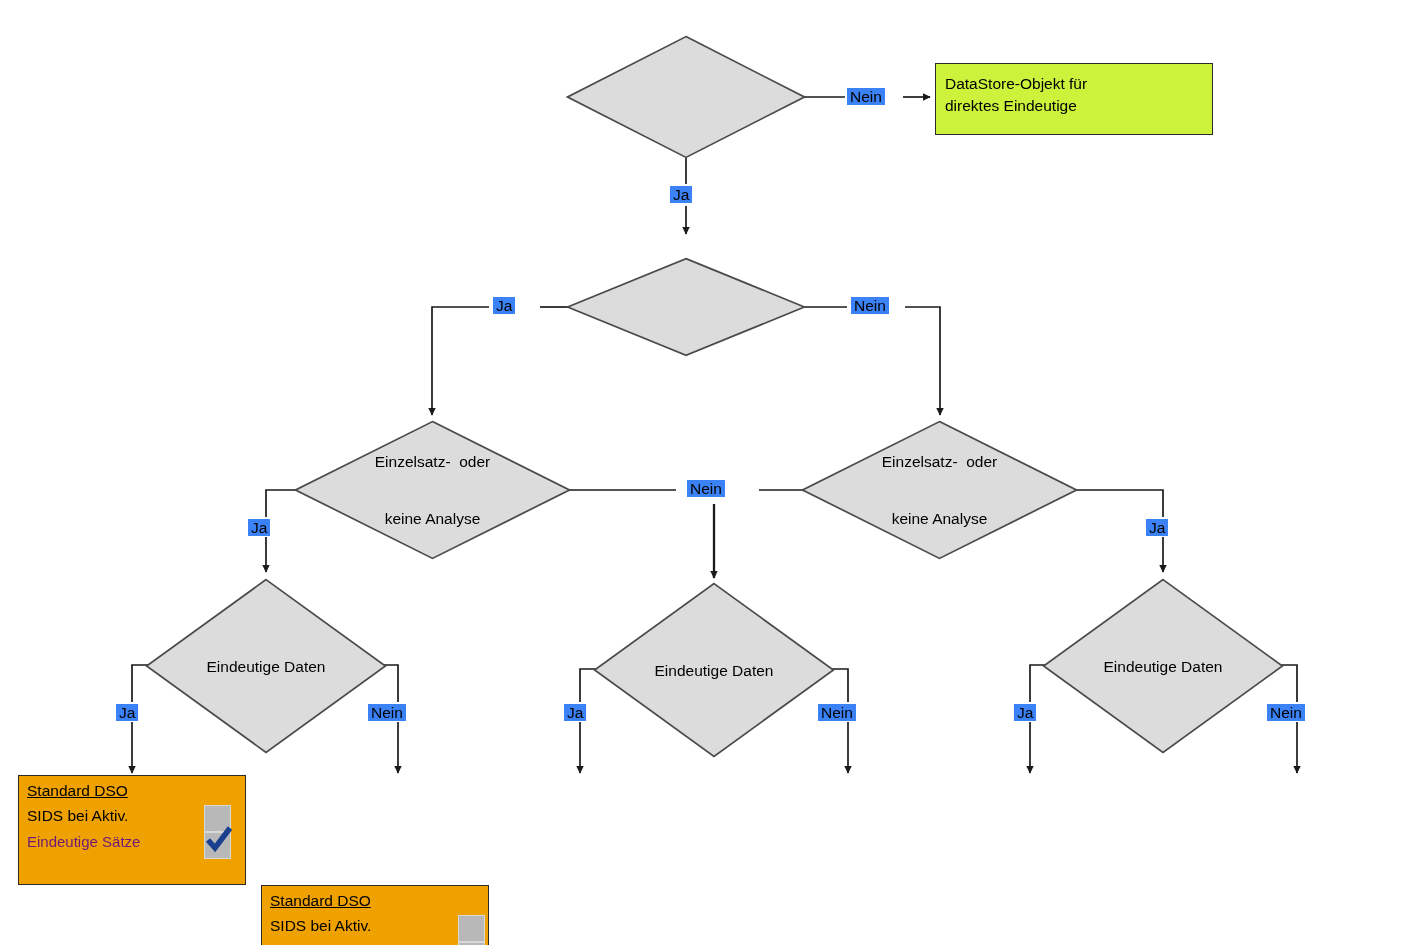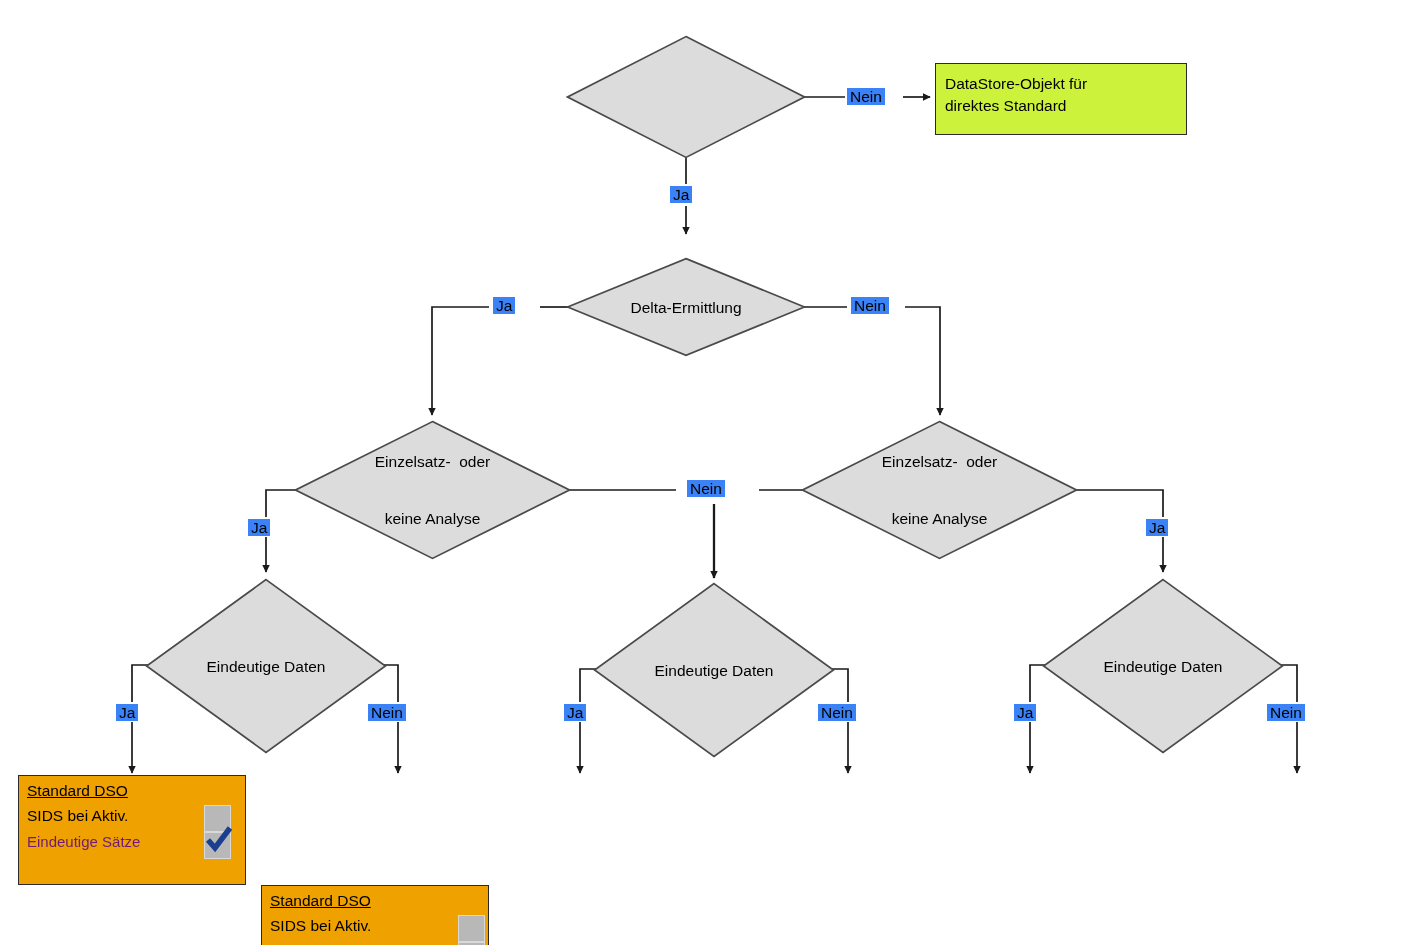--- a/index.html
+++ b/index.html
@@ -93,23 +93,20 @@
   <div class="node diamond" style="left:566px;top:35px;width:240px;height:124px;">
     <svg viewBox="0 0 240 124" preserveAspectRatio="none">
       <polygon points="120,1.6 238.4,62 120,122.4 1.6,62" fill="#dcdcdc" stroke="#4a4a4a" stroke-width="1.7"></polygon>
     </svg>
   </div>
 
   <div class="node diamond" style="left:566px;top:257px;width:240px;height:100px;">
     <svg viewBox="0 0 240 100" preserveAspectRatio="none">
       <polygon points="120,1.6 238.4,50 120,98.4 1.6,50" fill="#dcdcdc" stroke="#4a4a4a" stroke-width="1.7"></polygon>
     </svg>
-    <div class="dlabel">
-      <div>Delta-Ermittlung</div>
-    </div>
   </div>
 
   <div class="node diamond" style="left:294px;top:420px;width:277px;height:140px;">
     <svg viewBox="0 0 277 140" preserveAspectRatio="none">
       <polygon points="138.5,1.6 275.4,70 138.5,138.4 1.6,70" fill="#dcdcdc" stroke="#4a4a4a" stroke-width="1.7"></polygon>
     </svg>
     <div class="dlabel">
       <div>Einzelsatz-  oder</div>
       <div>keine Analyse</div>
     </div>
@@ -164,24 +161,24 @@
 
   <div class="elabel" style="left:116px;top:704px;">Ja</div>
   <div class="elabel" style="left:368px;top:704px;">Nein</div>
 
   <div class="elabel" style="left:564px;top:704px;">Ja</div>
   <div class="elabel" style="left:818px;top:704px;">Nein</div>
 
   <div class="elabel" style="left:1014px;top:704px;">Ja</div>
   <div class="elabel" style="left:1267px;top:704px;">Nein</div>
 
-  <div class="rectbox greenbox" style="left:935px;top:63px;width:252px;height:72px;">
+  <div class="rectbox greenbox" style="left:935px;top:63px;width:278px;height:72px;">
     <div class="glabel">
       <div>DataStore-Objekt für</div>
-      <div>direktes Standard</div>
+      <div>direktes Eindeutige</div>
     </div>
   </div>
 
   <div class="rectbox dsobox orange" style="left:18px;top:775px;width:228px;height:110px;">
     <div class="title">Standard DSO</div>
     <div class="l1" style="top:31px;">SIDS bei Aktiv.</div>
     <div class="l2" style="top:57px;">Eindeutige Sätze</div>
     <div class="cbox" style="left:185px;top:29px;"></div>
     <div class="cbox" style="left:185px;top:56px;">
       <svg class="tick" viewBox="0 0 33 33">

